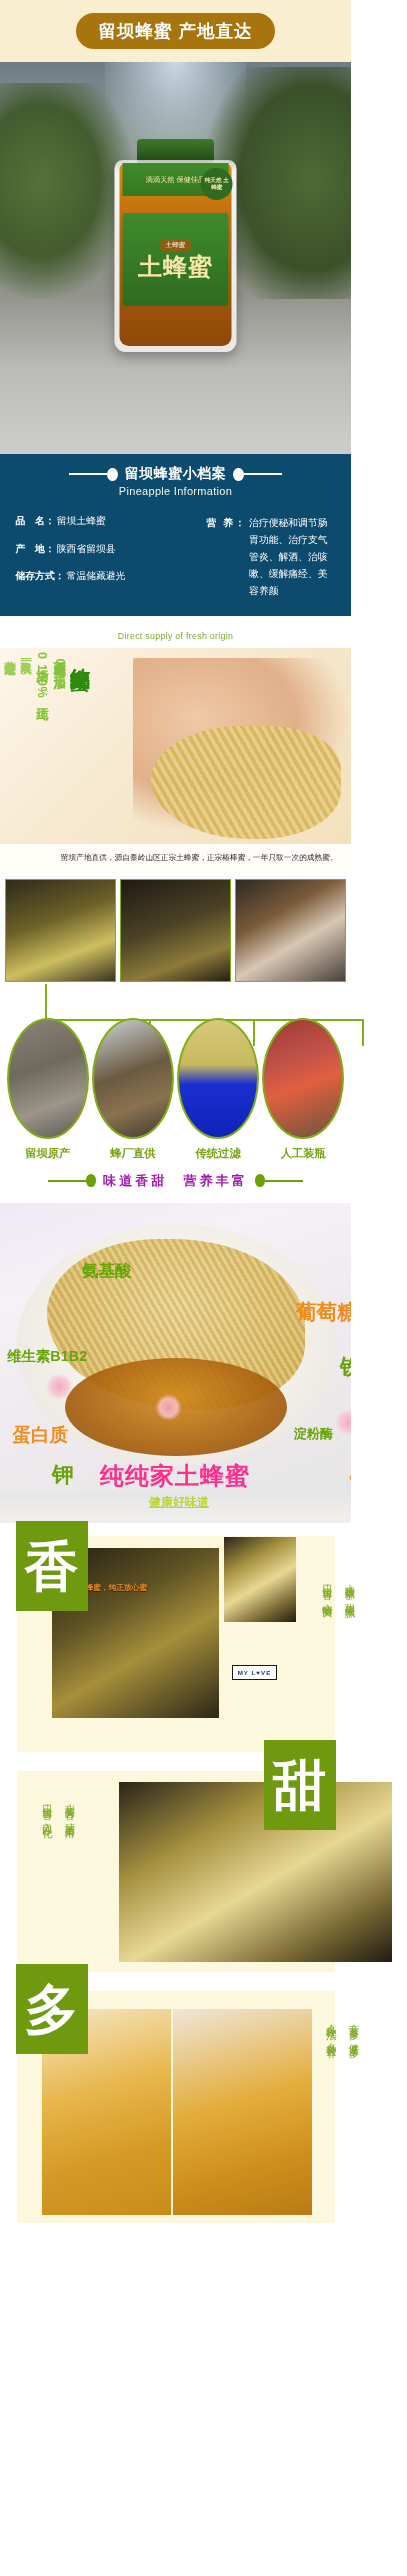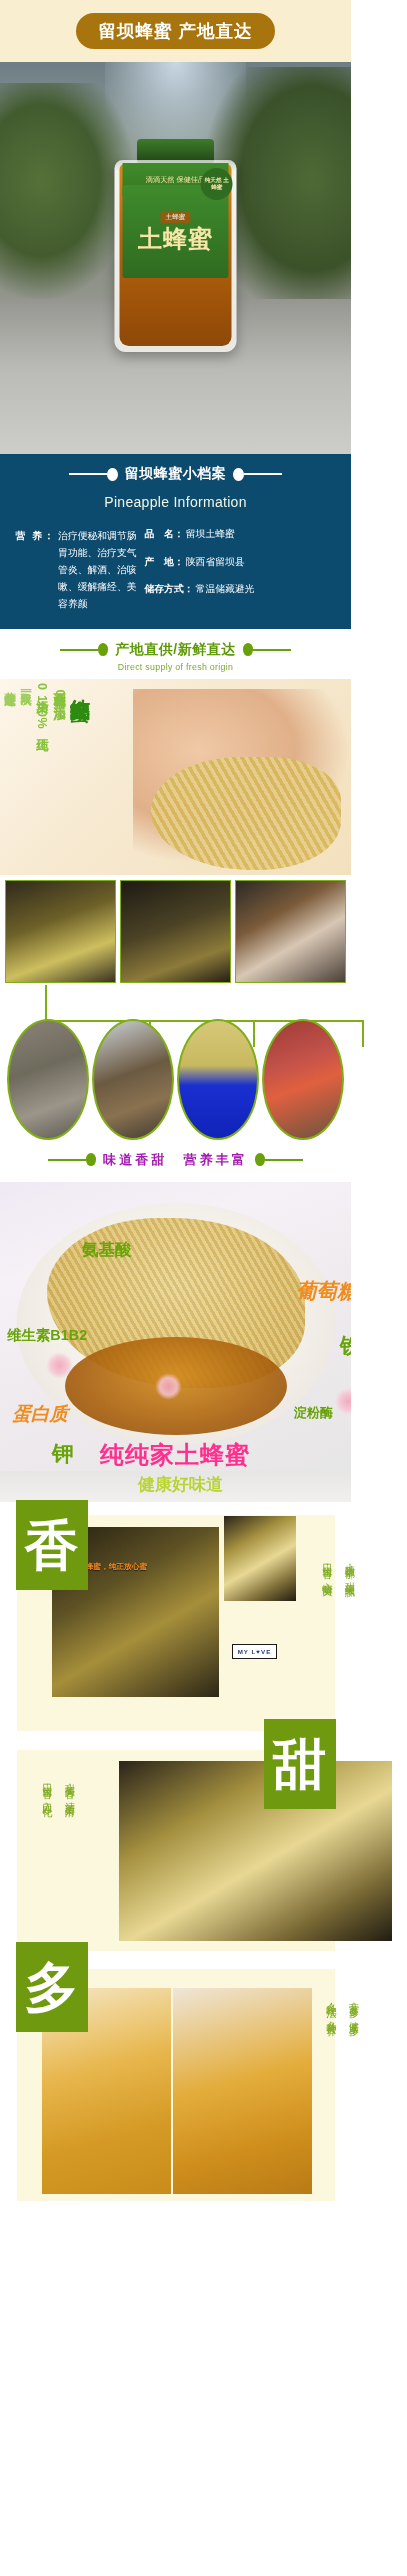--- a/index.html
+++ b/index.html
@@ -76,21 +76,21 @@
     overflow: hidden;
     box-shadow: 0 4.1px 11.3px rgba(0,0,0,.28);
   }
   .jar-honey {
     position: absolute; left: 5.2px; right: 5.2px; top: 4.1px; bottom: 5.2px;
     background: linear-gradient(180deg, #d98a14 0%, #b8650b 40%, #8e4808 100%);
     border-radius: 5.2px 5.2px 9.3px 9.3px;
   }
   .jar-label {
     position: absolute; left: 50%; transform: translateX(-50%);
-    top: 46px; width: 106px; height: 93px;
+    top: 74px; width: 106px; height: 93px;
     background: linear-gradient(180deg, #3f8b2c 0%, #2f6b20 100%);
     border-radius: 3.1px;
     display: flex; flex-direction: column;
     align-items: center; justify-content: center;
     color: #f7e9b8;
   }
   .jar-label .brand {
     font-size: 6.7px; background: #8f5c10; color: #fff;
     padding: 1px 5.2px; border-radius: 1.5px; margin-bottom: 3.1px;
   }
@@ -129,21 +129,21 @@
   .info-panel {
     background: #0c4a6e;
     color: #ffffff;
     padding: 11.3px 0 17.5px 0;
   }
   .info-panel .orn-head .bar, .info-panel .orn-head .dot { background: #ffffff; }
   .info-title {
     font-size: 14px; font-weight: bold; letter-spacing: 0.5px;
   }
   .info-sub {
-    text-align: center; font-size: 14px; margin-top: 11px;
+    text-align: center; font-size: 11px; margin-top: 2px;
     color: #f2f6e4; letter-spacing: 0.3px;
   }
   .info-cols {
     display: flex; margin-top: 16.5px; padding: 0 15.5px;
   }
   .info-col { flex: 1; }
   .info-col.left { flex: 0 0 191px; }
   .info-row {
     display: flex; margin-bottom: 13.4px; font-size: 9.8px; line-height: 14.4px;
   }
@@ -257,21 +257,21 @@
   }
   .nutri-block .honeypool {
     position: absolute; left: 50%; transform: translateX(-50%);
     top: 155px; width: 222px; height: 98px;
     background: radial-gradient(ellipse at 50% 40%, #d28a1c 0%, #a85f0c 60%, #8a4c08 100%);
     border-radius: 50%;
     opacity: .9;
   }
   .kw { position: absolute; font-weight: bold; white-space: nowrap; }
   .kw.green  { color: #68a309; }
-  .kw.orange { color: #f08c1c; font-style: italic; }
+  .kw.orange { color: #f08c1c; }
   .kw.pink   { color: #ff2f8e; }
   .kw.lime   { color: #b9d535; }
   .blossom {
     position: absolute; width: 27px; height: 27px;
     background: radial-gradient(circle at 50% 50%, #f2a0b8 0%, #f7c3d2 45%, rgba(247,195,210,0) 70%);
     border-radius: 50%;
     opacity: .85;
   }
 
   
@@ -345,71 +345,61 @@
       </span>
       <span class="info-title">留坝蜂蜜小档案</span>
       <span class="orn-line right">
         <span class="bar"></span>
         <span class="dot"></span>
       </span>
     </div>
     <div class="info-sub">Pineapple Information</div>
 
     <div class="info-cols">
-      <div class="info-col">
-        <div class="nutri-row">
-          <span class="nutri-key">营 养：</span>
-          <span class="nutri-val">治疗便秘和调节肠胃功能、治疗支气管炎、解酒、治咳嗽、缓解痛经、美容养颜</span>
-        </div>
-      </div>
-
       <div class="info-col left">
         <div class="info-row">
           <span class="info-key">品　名：</span>
           <span class="info-val">留坝土蜂蜜</span>
         </div>
         <div class="info-row">
           <span class="info-key">产　地：</span>
           <span class="info-val">陕西省留坝县</span>
         </div>
         <div class="info-row">
           <span class="info-key">储存方式：</span>
           <span class="info-val">常温储藏避光</span>
         </div>
       </div>
+
+      <div class="info-col">
+        <div class="nutri-row">
+          <span class="nutri-key">营 养：</span>
+          <span class="nutri-val">治疗便秘和调节肠胃功能、治疗支气管炎、解酒、治咳嗽、缓解痛经、美容养颜</span>
+        </div>
+      </div>
     </div>
   </div>
 
   <div class="origin-head">
-    <div class="orn-head">
-      <span class="orn-line">
-        <span class="bar"></span>
-        <span class="dot"></span>
-      </span>
-      <span class="origin-title">产地直供/新鲜直达</span>
-      <span class="orn-line right">
-        <span class="bar"></span>
-        <span class="dot"></span>
-      </span>
-    </div>
     <div class="origin-sub">Direct supply of fresh origin</div>
   </div>
 
   <div class="origin-photo">
     <div class="hand"></div>
     <div class="comb"></div>
     <div class="vtext-wrap">
       <span class="vtext big">纯纯家土蜂蜜</span>
       <span class="vtext mid">深山百花蜜 0添加</span>
       <span class="vtext mid">0污染 100%纯正</span>
       <span class="vtext sm">一年只取一次</span>
       <span class="vtext sm">营养健康好味道！</span>
     </div>
   </div>
 
+  <div class="origin-desc">留坝产地直供，源自秦岭山区正宗土蜂蜜，正宗椿棒蜜，一年只取一次的成熟蜜。</div>
 
   <div class="photo-strip">
     <div class="cell c1"></div>
     <div class="cell c2"></div>
     <div class="cell c3"></div>
   </div>
 
   <div class="tree">
     <div class="vline" style="left:45px; top:0; height:36px;"></div>
     <div class="hline" style="left:45px; top:35px; width:317px;"></div>
@@ -419,20 +409,26 @@
     <div class="vline" style="left:362px; top:35px; height:27px;"></div>
 
     <div class="ovals">
       <div class="oval o1"></div>
       <div class="oval o2"></div>
       <div class="oval o3"></div>
       <div class="oval o4"></div>
     </div>
   </div>
 
+  <div class="proc-labels">
+    <div class="proc-label">留坝原产</div>
+    <div class="proc-label">蜂厂直供</div>
+    <div class="proc-label">传统过滤</div>
+    <div class="proc-label">人工装瓶</div>
+  </div>
 
   <div class="taste-head">
     <div class="orn-head">
       <span class="orn-line">
         <span class="bar"></span>
         <span class="dot"></span>
       </span>
       <span class="taste-title">味道香甜　营养丰富</span>
       <span class="orn-line right">
         <span class="bar"></span>
@@ -457,21 +453,21 @@
     <span class="kw orange" style="left:12.4px;  top:219px; font-size:18.5px;">蛋白质</span>
     <span class="kw green" style="left:294px; top:222px; font-size:13px;">淀粉酶</span>
     <span class="kw green" style="left:52px; top:257px; font-size:21.6px;">钾</span>
     <span class="kw orange" style="left:350px; top:260px; font-size:21.6px;">钙</span>
 
     <span class="kw pink" style="left:100px; top:257px; font-size:24px; letter-spacing:1px;">纯纯家土蜂蜜</span>
     <span class="kw lime" style="left:147px; top:246px; font-size:0px;"></span>
   </div>
 
   <div style="position:relative; height:31px; background:linear-gradient(180deg,#e7e6e6 0%,#f1f0ee 100%);">
-    <span class="kw lime" style="left:138px; top:2.1px; font-size:17px;">健康好味道</span>
+    <span class="kw lime" style="left:149px; top:2.1px; font-size:12px;text-decoration:underline;">健康好味道</span>
   </div>
 
   <div class="feature">
     <div class="feat-card" style="height:216px; margin:0 16.5px 0 16.5px;">
       <div class="feat-tag" style="left:-1px; top:-15.5px;">香</div>
       <div class="feat-photo-main ph-honeycomb-dark" style="left:35px; top:11.3px; width:167px; height:170px;">
       </div>
       <div class="feat-overlay-text" style="left:46px; top:47px;">纯正土蜂蜜，纯正放心蜜</div>
       <div class="feat-photo-main ph-honeycomb-lit" style="left:207px; top:1px; width:72px; height:85px;"></div>
       <div class="my-love" style="left:215px; top:129px;">MY L♥VE</div>

